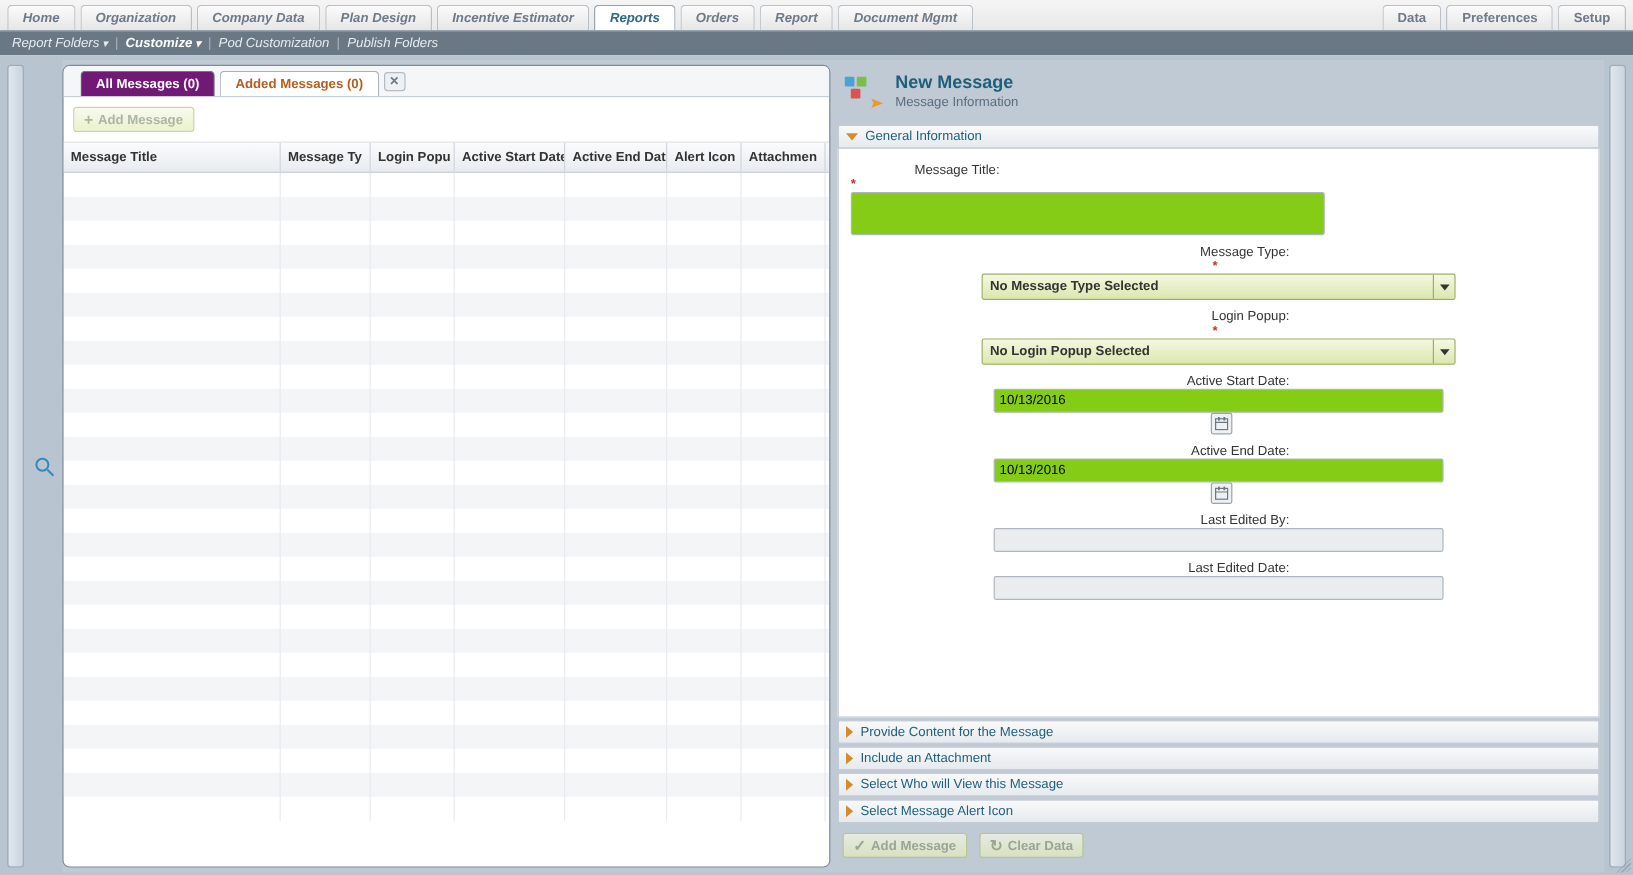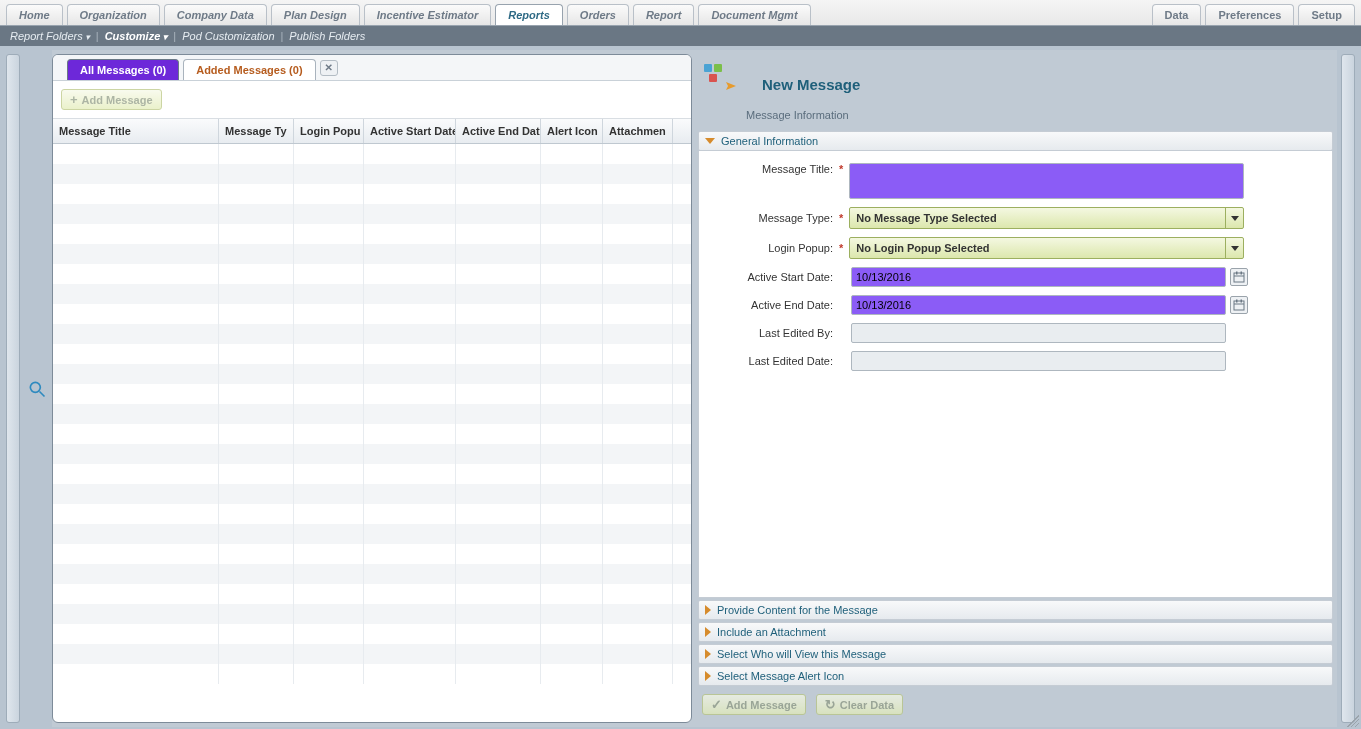--- a/index.html
+++ b/index.html
@@ -101,21 +101,21 @@
     border:1px solid #a9b3bd;
     border-bottom:none;
     border-radius:4px 4px 0 0;
     padding:4px 12px;
     font-size:11px;
     font-weight:bold;
     margin-right:4px;
     cursor:pointer;
   }
   .grid-tab.all {
-    background:#6d28d9;
+    background:#701a75;
     color:#fff;
     border-color:#6a7986;
   }
   .grid-tab.added {
     background:#fff;
     color:#b65c1e;
   }
   .grid-tab-close {
     width:18px;height:16px;
     border:1px solid #b3bcc4;
@@ -154,21 +154,21 @@
   }
   .grid-header .col {
     padding:6px 6px;
     font-weight:bold;
     font-size:11px;
     color:#333;
     border-right:1px solid #cfd6dd;
     overflow:hidden;
     white-space:nowrap;
   }
-  .c1{width:166px}.c2{width:75px}.c3{width:70px}.c4{width:92px}.c5{width:85px}.c6{width:62px}.c7{width:70px}
+  .c1{width:181px}.c2{width:75px}.c3{width:70px}.c4{width:92px}.c5{width:85px}.c6{width:62px}.c7{width:70px}
   .grid-body { flex:1; overflow:auto; }
   .grid-row { display:flex; height:20px; }
   .grid-row:nth-child(even){ background:#f3f5f7; }
   .grid-row .cell { border-right:1px solid #e7ebef; }
   
   .form-panel {
     flex:1;
     display:flex;
     flex-direction:column;
     background:#c0cad4;
@@ -177,21 +177,21 @@
     display:flex;
     gap:10px;
     padding:6px 4px 10px 4px;
     align-items:flex-start;
   }
   .form-header .icon {
     width:34px;height:34px;
     display:flex;align-items:center;justify-content:center;
   }
   .form-header h2 {
-    margin:16px;
+    margin:0;
     color:#1e5f7a;
     font-size:15px;
     font-weight:bold;
   }
   .form-header .sub { color:#5a6d7d; font-size:11px; margin-top:2px;}
   .section-bar {
     background: linear-gradient(#f8f9fa,#e6eaee);
     border:1px solid #c5ccd4;
     border-radius:2px;
     padding:3px 6px;
@@ -211,37 +211,38 @@
     border:1px solid #c5ccd4;
     border-top:none;
     flex:1;
     padding:12px 10px;
     overflow:auto;
   }
   .form-row {
     display:flex;
     align-items:center;
     margin-bottom:8px;
+    flex-direction:column;
   }
   .form-row.tall { align-items:flex-start; }
   .form-row label {
     width:130px;
     text-align:right;
     padding-right:6px;
     color:#333;
     font-size:11px;
   }
   .req { color:#c0392b; font-weight:bold; padding-right:6px; }
   .noreq { width:12px; }
   .txt, .txtarea {
     border:1px solid #aeb7bf;
     border-radius:2px;
     padding:3px 4px;
     font-size:11px;
-    background:#8b5cf6;
+    background:#84cc16;
   }
   .txt { width:375px; height:20px; }
   .txt.readonly { background:#e9edf0; }
   .txtarea { width:395px; height:36px; resize:none; }
   .combo {
     width:395px;
     height:22px;
     display:flex;
     border:1px solid #9caf5f;
     border-radius:2px;

